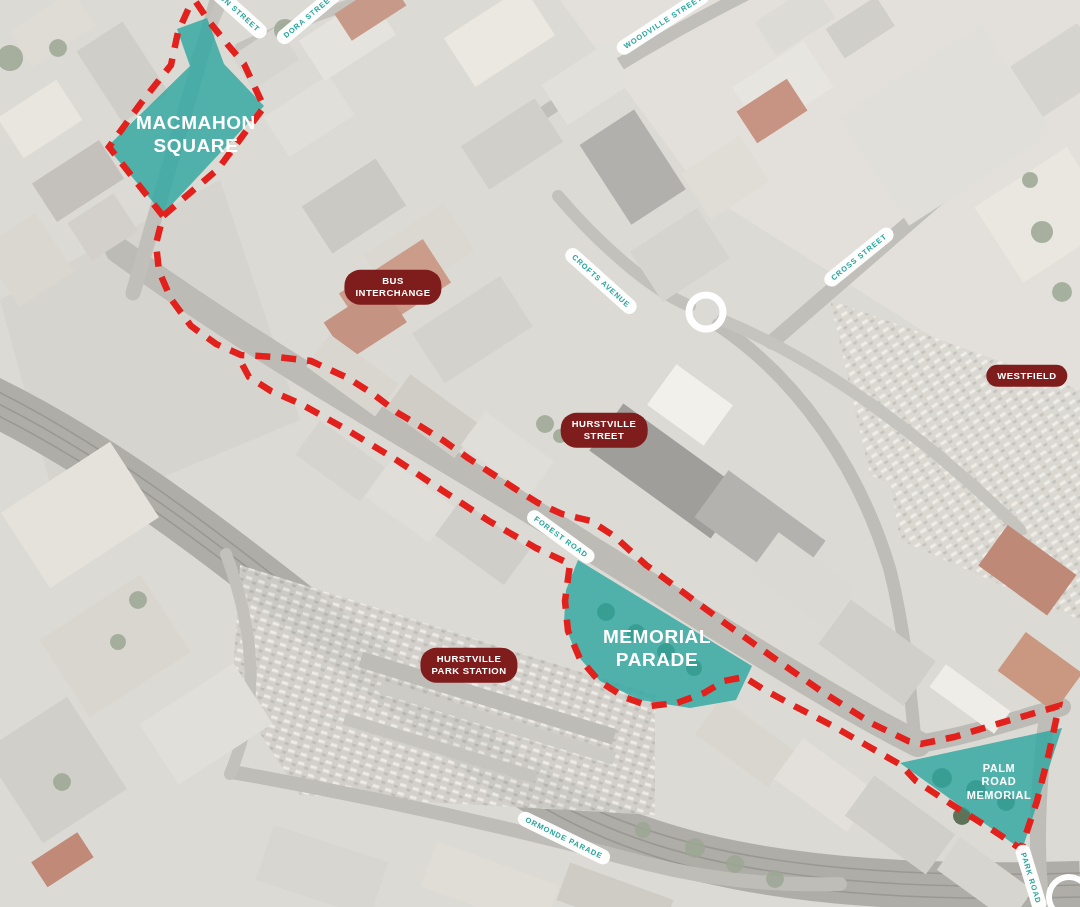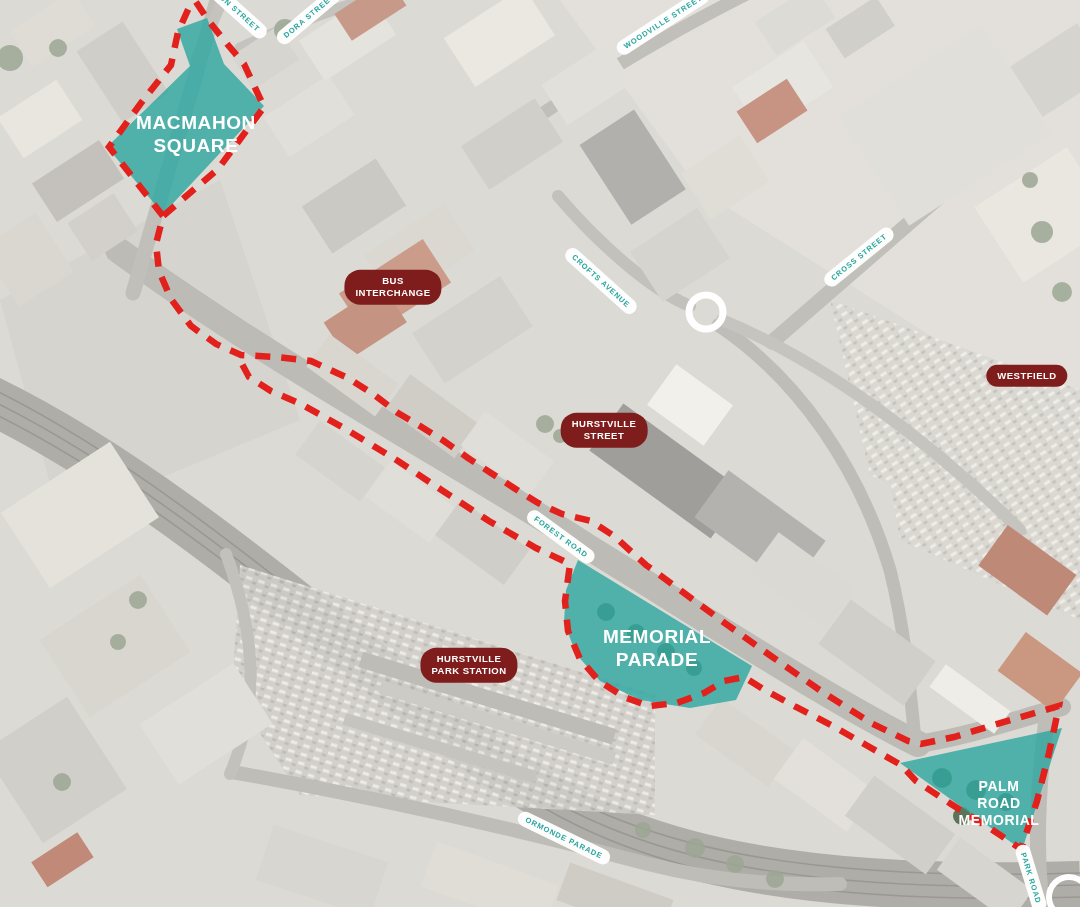--- a/index.html
+++ b/index.html
@@ -12,21 +12,21 @@
   
   .site-label{
     position:absolute;transform:translate(-50%,-50%);
     color:#fff;font-weight:bold;text-align:center;
     font-size:19px;line-height:1.22;letter-spacing:.6px;
     white-space:nowrap;
   }
   .site-label span{display:block;}
   #site-macmahon{left:196px;top:134px;}
   #site-memorial{left:657px;top:648px;}
-  #site-palm{left:999px;top:804px;font-size:14px;}
+  #site-palm{left:999px;top:782px;font-size:11px;}
   
   .pill-place{
     position:absolute;transform:translate(-50%,-50%);
     background:#7f1d1d;color:#fff;font-weight:bold;text-align:center;
     font-size:9.5px;line-height:1.3;letter-spacing:.5px;
     padding:5px 11px;border-radius:16px;white-space:nowrap;
   }
   .pill-place span{display:block;}
   #pill-bus{left:393px;top:287px;}
   #pill-plaza{left:604px;top:430px;}

